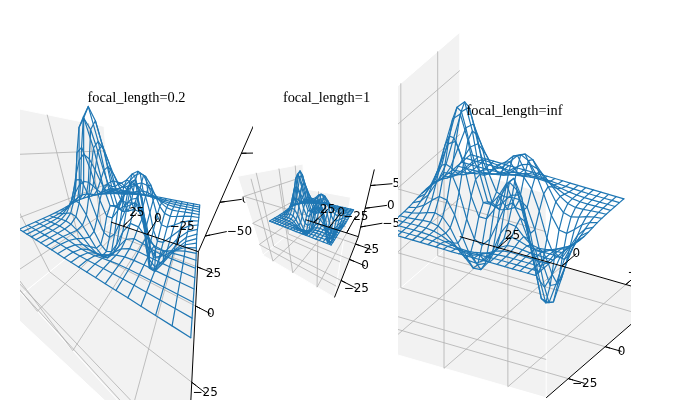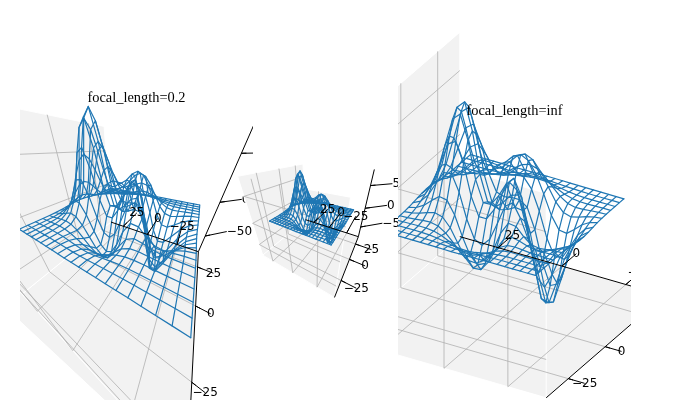--- a/index.html
+++ b/index.html
@@ -255,20 +255,21 @@
           <line x1="150.67" y1="226.98" x2="172.35" y2="223.23" stroke="#000000" stroke-width="1"></line>
           <text x="172.35" y="223.23" text-anchor="start" dominant-baseline="middle" class="tick-label">−50</text>
           <line x1="155.11" y1="208.29" x2="160.06" y2="207.62" stroke="#000000" stroke-width="1"></line>
           <line x1="155.11" y1="208.29" x2="176.91" y2="205.37" stroke="#000000" stroke-width="1"></line>
           <text x="176.91" y="205.37" text-anchor="start" dominant-baseline="middle" class="tick-label">0</text>
           <line x1="160.50" y1="185.57" x2="165.48" y2="185.15" stroke="#000000" stroke-width="1"></line>
           <line x1="160.50" y1="185.57" x2="182.42" y2="183.70" stroke="#000000" stroke-width="1"></line>
           <text x="182.42" y="183.70" text-anchor="start" dominant-baseline="middle" class="tick-label">50</text>
         </g>
       </svg>
+      <div class="subplot-title" style="top: 89px;">focal_length=1</div>
     </div>
     <div class="subplot" style="left: 398px; width: 233px;">
       <svg width="233" height="400" class="subplot-svg">
         <g>
           <polygon points="148.19,397.79 266.19,295.60 61.81,236.60 -56.19,338.79" fill="#f2f2f2" fill-opacity="1" stroke="#ffffff" stroke-width="1"></polygon>
           <polygon points="148.19,397.79 -56.19,338.79 -56.19,134.40 148.19,193.40" fill="#f2f2f2" fill-opacity="1" stroke="#ffffff" stroke-width="1"></polygon>
           <polygon points="-56.19,338.79 61.81,236.60 61.81,32.21 -56.19,134.40" fill="#f2f2f2" fill-opacity="1" stroke="#ffffff" stroke-width="1"></polygon>
         </g>
         <g>
           <line x1="170.32" y1="378.63" x2="-34.07" y2="319.63" stroke="#b0b0b0" stroke-width="0.8"></line>

